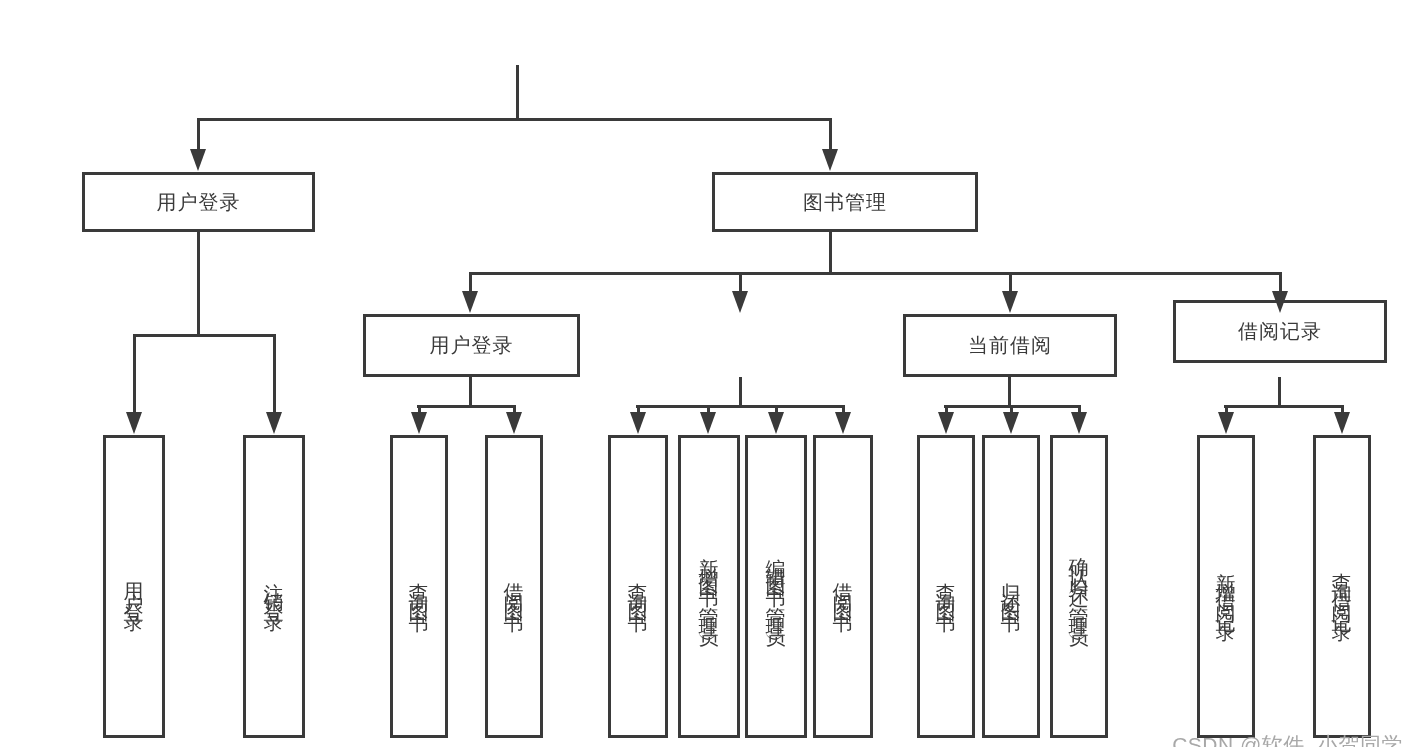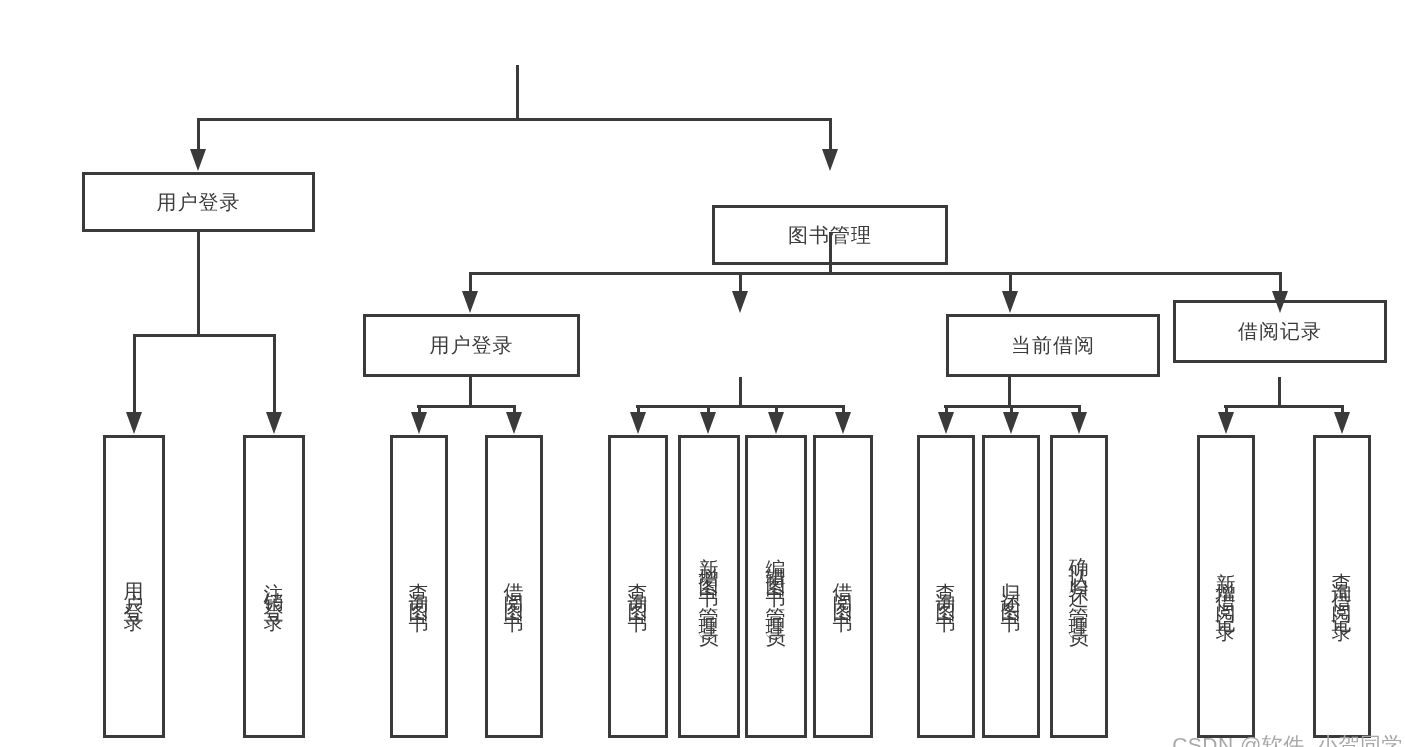--- a/index.html
+++ b/index.html
@@ -30,24 +30,24 @@
     color:var(--watermark); letter-spacing:0.5px; z-index:5;margin-top:12px;
   }
 </style>
 </head>
 <body>
 
 <div class="stage">
 
 
   <div class="box" style="left:82px; top:172px; width:233px; height:60px;">用户登录</div>
-  <div class="box" style="left:712px; top:172px; width:236px; height:60px;margin-top:33px;">图书管理</div>
+  <div class="box" style="left:712px; top:172px; width:266px; height:60px;">图书管理</div>
 
   <div class="box" style="left:363px; top:314px; width:217px; height:63px;">用户登录</div>
-  <div class="box" style="left:946px; top:314px; width:214px; height:63px;">当前借阅</div>
+  <div class="box" style="left:903px; top:314px; width:214px; height:63px;">当前借阅</div>
   <div class="box" style="left:1173px; top:300px; width:214px; height:63px;">借阅记录</div>
 
   <div class="box vbox" style="left:103px; width:62px;">
     <span class="vtext">用户登录</span>
   </div>
   <div class="box vbox" style="left:243px; width:62px;">
     <span class="vtext">注销登录</span>
   </div>
 
   <div class="box vbox" style="left:390px; width:58px;">

